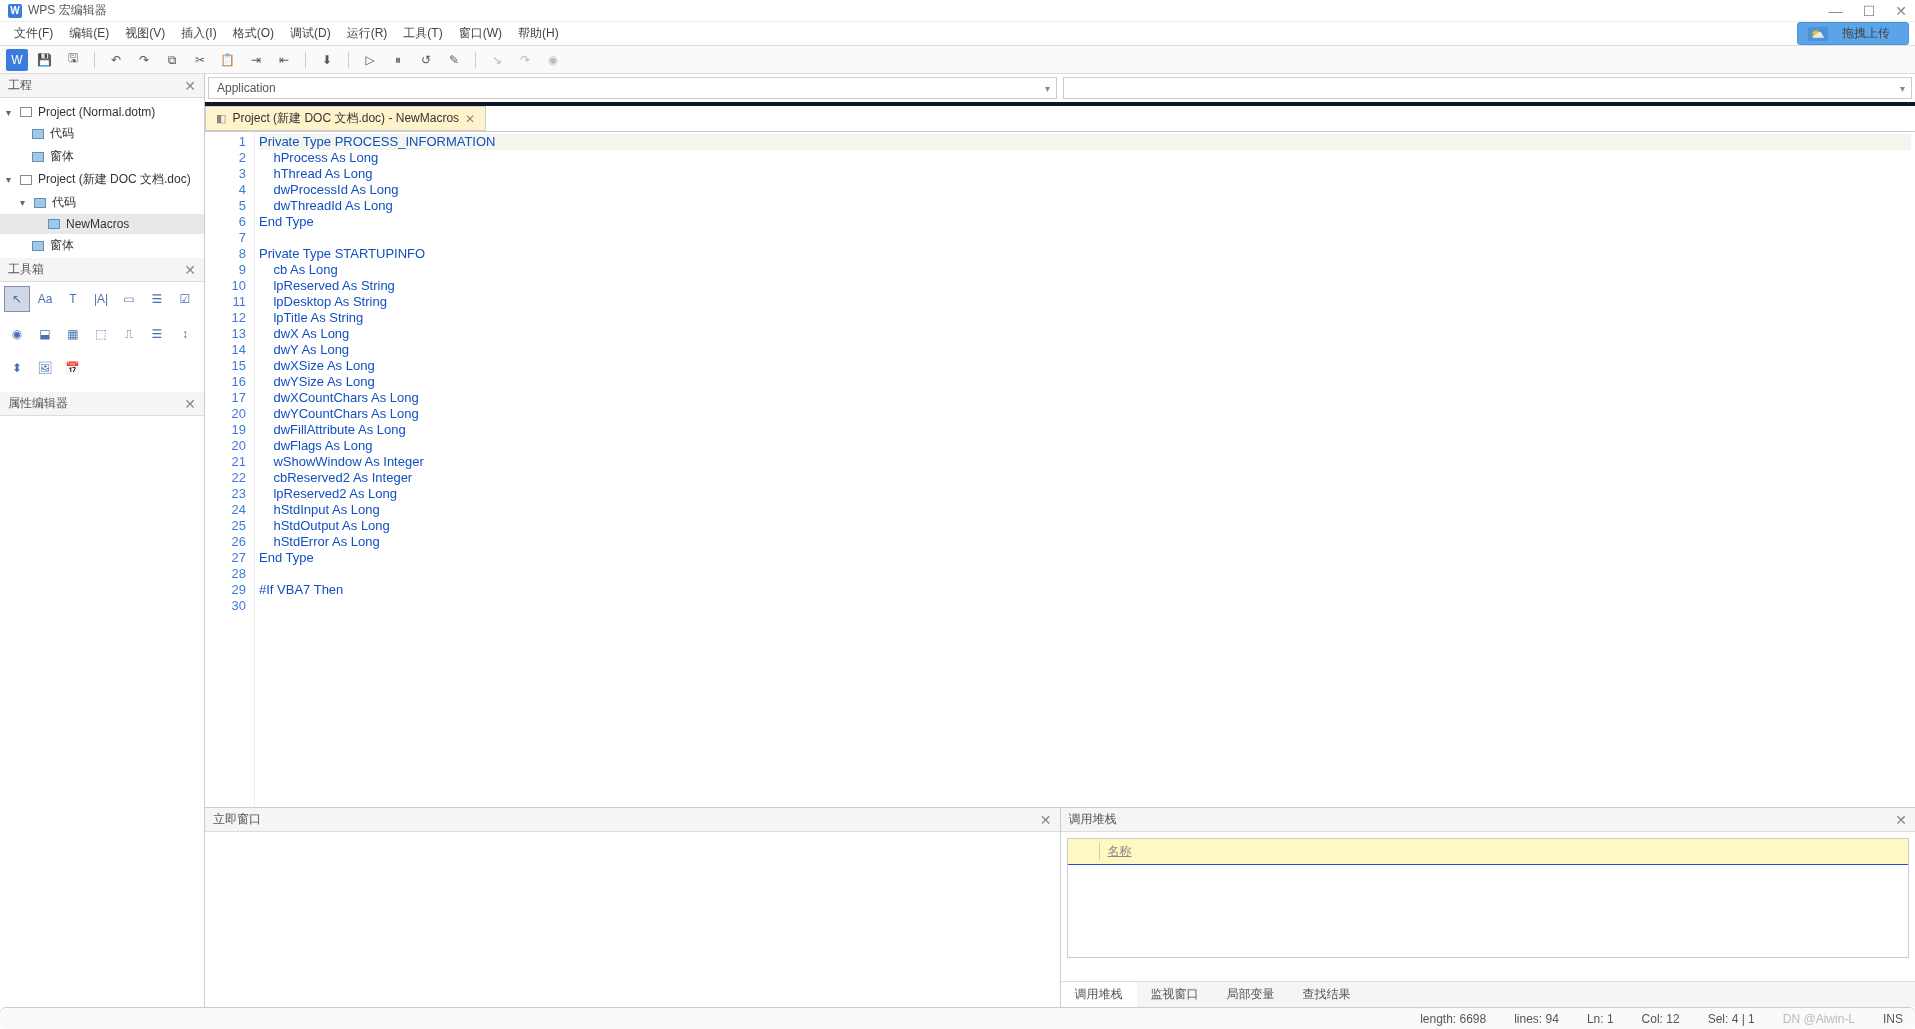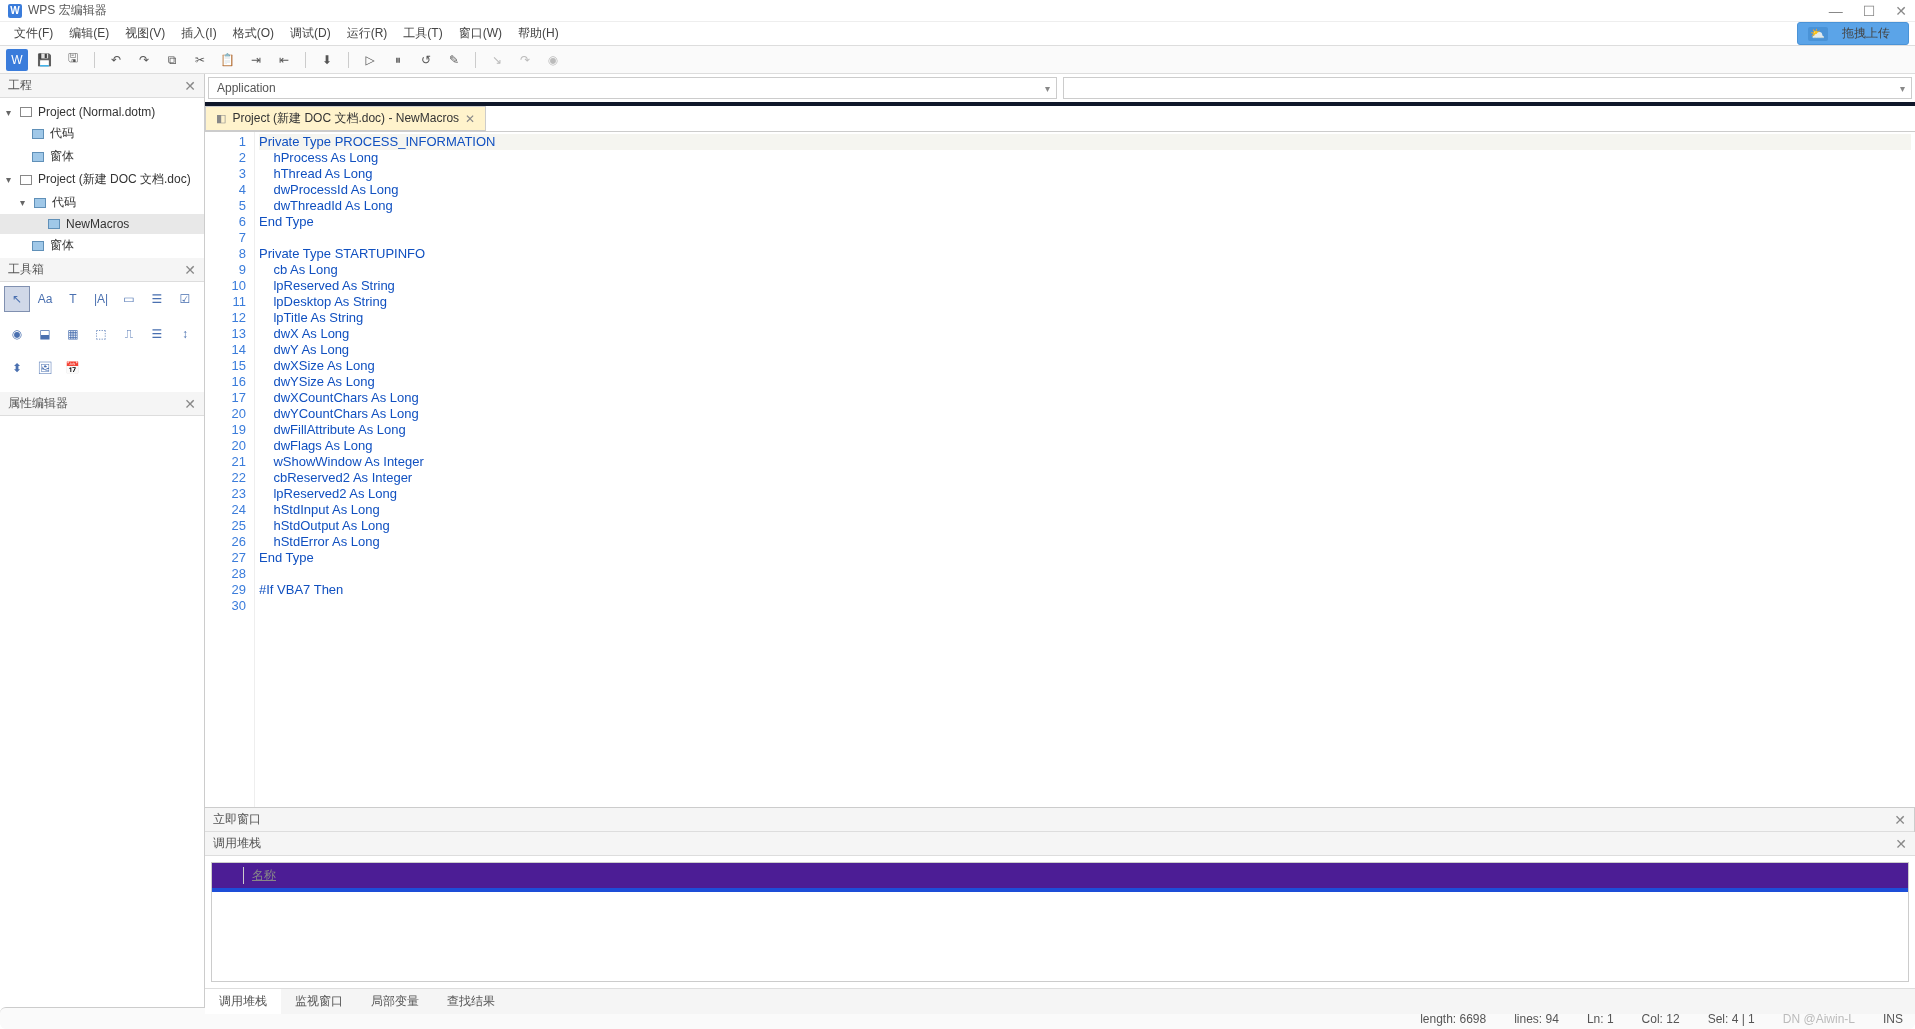--- a/index.html
+++ b/index.html
@@ -59,26 +59,26 @@
     .editor-tab .tab-close { color: #888; cursor: pointer; }
     
     .code-area { flex: 1; display: flex; overflow: auto; font-family: Consolas, monospace; font-size: 13px; line-height: 16px; }
     .gutter { width: 50px; background: #fff; border-right: 1px solid #eee; text-align: right; padding: 2px 8px 2px 0; color: #3a7cdb; }
     .gutter div { height: 16px; }
     .code-lines { flex: 1; padding: 2px 4px; background: #fff; white-space: pre; }
     .code-lines .line { height: 16px; }
     .code-lines .line.hl { background: #f5f5f0; }
     .txt { color: #1050c0; }
     
-    .bottom-panes { height: 200px; display: flex; border-top: 1px solid #ccc; flex-direction: column; }
+    .bottom-panes { height: 200px; display: flex; border-top: 1px solid #ccc; }
     .pane { flex: 1; display: flex; flex-direction: column; border-right: 1px solid #ccc; }
     .pane:last-child { border-right: none; }
     .pane-body { flex: 1; background: #fff; }
     .callstack-grid { margin: 6px; border: 1px solid #ccc; height: 120px; }
-    .callstack-header { border-bottom: 4px solid #1d4ed8; padding: 4px 8px; color: #888; background: #4c1d95; display:flex;text-decoration:underline; }
+    .callstack-header { border-bottom: 1px solid #1d4ed8; padding: 4px 8px; color: #888; background: #fef9c3; display:flex;text-decoration:underline; }
     .callstack-header .blank { width: 24px; border-right: 1px solid #ccc; }
     .bottom-tabs { display: flex; border-top: 1px solid #ddd; background: #f5f5f5; }
     .bottom-tab { padding: 4px 14px; color: #555; font-size: 12px; cursor: pointer; }
     .bottom-tab.active { background: #fff; }
     
     .statusbar { height: 22px; border-top: 1px solid #ccc; display: flex; align-items: center; justify-content: flex-end; padding: 0 12px; font-size: 12px; color: #555; gap: 28px; background: #fafafa; border-radius: 6px; }
     .watermark { color: #bbb; }
   </style>
 </head>
 <body>

